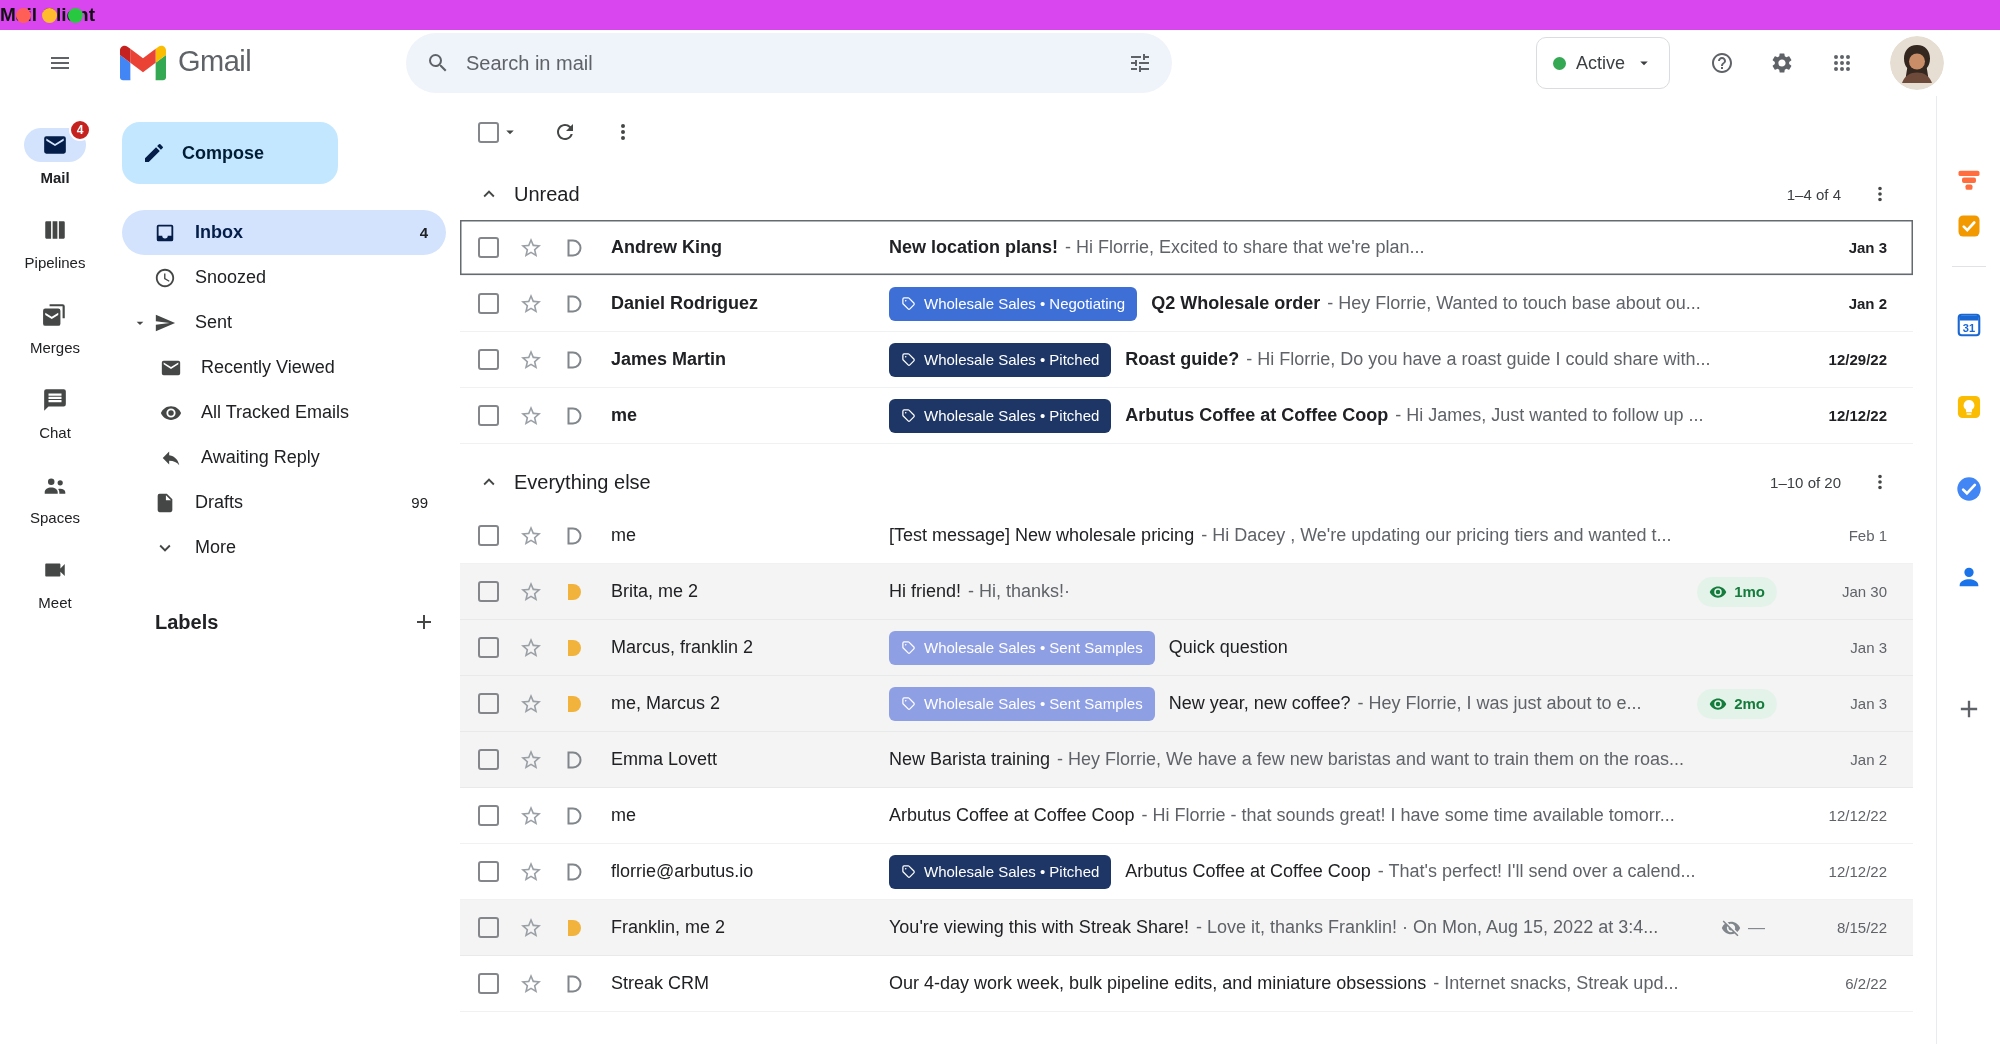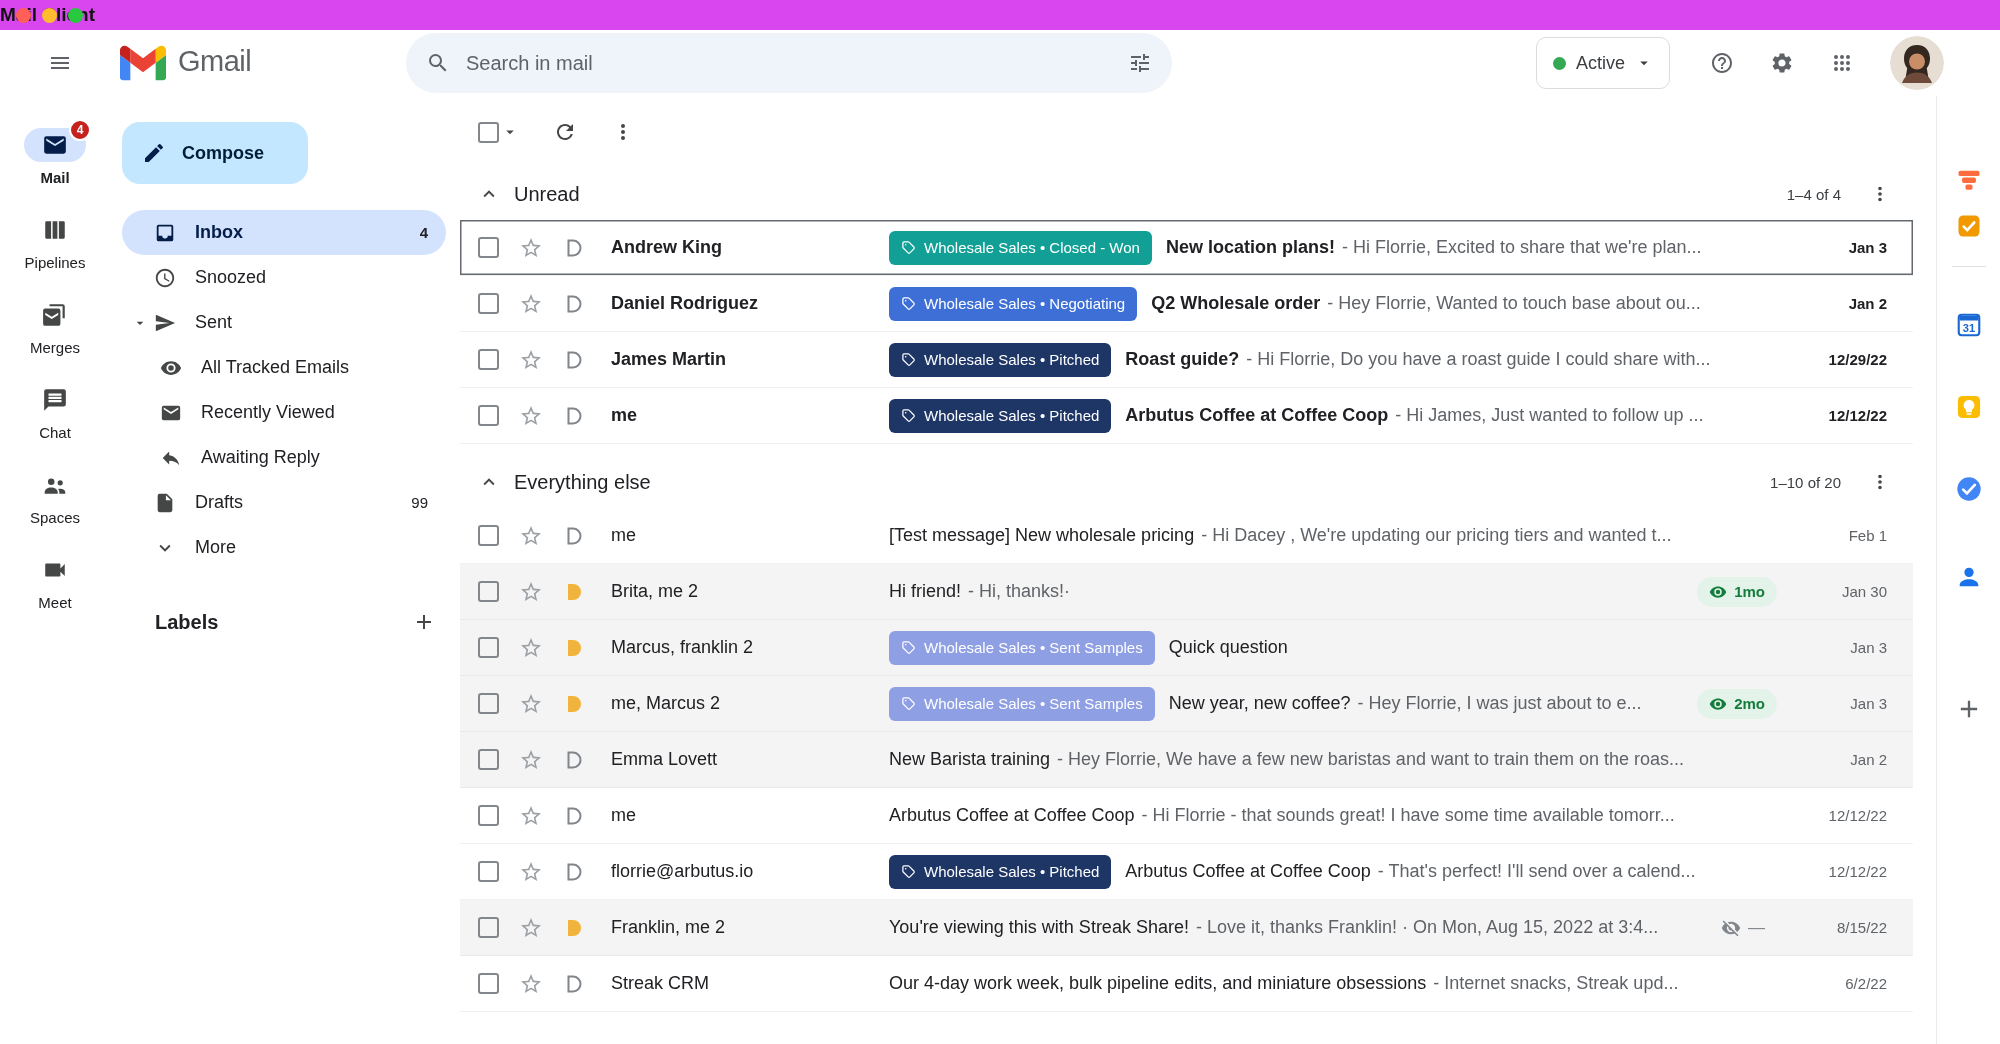--- a/index.html
+++ b/index.html
@@ -28,21 +28,21 @@
 .avatar .ic{width:54px;height:54px}
 .content{display:grid;grid-template-columns:110px 350px 1fr 64px;height:948px}
 .rail{padding-top:32px;display:flex;flex-direction:column;gap:27px;align-items:center}
 .rail-item{display:flex;flex-direction:column;align-items:center;gap:7px;cursor:pointer;width:100%}
 .rail-pill{width:62px;height:34px;border-radius:17px;display:flex;align-items:center;justify-content:center;position:relative;color:#444746}
 .rail-item.active .rail-pill{background:#d3e3fd;color:#041e49}
 .rail-badge{position:absolute;top:-9px;right:-5px;min-width:22px;height:22px;border-radius:11px;background:#c5221f;border:2px solid #fff;color:#fff;font-size:12px;font-weight:700;display:flex;align-items:center;justify-content:center;padding:0 5px}
 .rail-label{font-size:15px;color:#202124}
 .rail-item.active .rail-label{font-weight:700}
 .sidebar{padding-top:26px}
-.compose{margin-left:12px;width:186px;height:62px;background:#c2e7ff;border-radius:18px;display:flex;align-items:center;gap:16px;padding:0 20px;font-size:18px;font-weight:600;color:#001d35;cursor:pointer}
+.compose{margin-left:12px;width:216px;height:62px;background:#c2e7ff;border-radius:18px;display:flex;align-items:center;gap:16px;padding:0 20px;font-size:18px;font-weight:600;color:#001d35;cursor:pointer}
 .compose .ic{color:#041e49}
 .sb-list{margin-top:26px}
 .sb-item{height:45px;margin:0 14px 0 12px;border-radius:23px;display:flex;align-items:center;padding:0 18px 0 32px;font-size:18px;color:#202124;position:relative;cursor:pointer}
 .sb-item .ic{color:#444746;margin-right:19px}
 .sb-item.active{background:#d3e3fd;font-weight:700;color:#041e49}
 .sb-item.active .ic{color:#041e49}
 .sb-item.indent{padding-left:38px}
 .sb-count{margin-left:auto;font-size:15px;color:#202124}
 .sb-item.active .sb-count{font-weight:700}
 .sb-exp{position:absolute;left:10px;top:50%;transform:translateY(-50%);width:16px;height:16px;color:#444746;display:inline-flex}
@@ -271,32 +271,32 @@
             <span class="ic i22">
               <svg viewBox="0 0 24 24" fill="currentColor">
                 <path d="M2.01 21L23 12 2.01 3 2 10l15 2-15 2z"></path>
               </svg>
             </span>
             <span class="sb-label">Sent</span>
           </div>
           <div class="sb-item indent">
             <span class="ic i22">
               <svg viewBox="0 0 24 24" fill="currentColor">
-                <path d="M12 4.5C7 4.5 2.73 7.61 1 12c1.73 4.39 6 7.5 11 7.5s9.27-3.11 11-7.5c-1.73-4.39-6-7.5-11-7.5zM12 17a5 5 0 1 1 0-10 5 5 0 0 1 0 10zm0-8a3 3 0 1 0 0 6 3 3 0 0 0 0-6z"></path>
-              </svg>
-            </span>
-            <span class="sb-label">All Tracked Emails</span>
+                <path d="M20 4H4a2 2 0 0 0-2 2v12a2 2 0 0 0 2 2h16a2 2 0 0 0 2-2V6a2 2 0 0 0-2-2zm0 4l-8 5-8-5V6l8 5 8-5v2z"></path>
+              </svg>
+            </span>
+            <span class="sb-label">Recently Viewed</span>
           </div>
           <div class="sb-item indent">
             <span class="ic i22">
               <svg viewBox="0 0 24 24" fill="currentColor">
-                <path d="M20 4H4a2 2 0 0 0-2 2v12a2 2 0 0 0 2 2h16a2 2 0 0 0 2-2V6a2 2 0 0 0-2-2zm0 4l-8 5-8-5V6l8 5 8-5v2z"></path>
-              </svg>
-            </span>
-            <span class="sb-label">Recently Viewed</span>
+                <path d="M12 4.5C7 4.5 2.73 7.61 1 12c1.73 4.39 6 7.5 11 7.5s9.27-3.11 11-7.5c-1.73-4.39-6-7.5-11-7.5zM12 17a5 5 0 1 1 0-10 5 5 0 0 1 0 10zm0-8a3 3 0 1 0 0 6 3 3 0 0 0 0-6z"></path>
+              </svg>
+            </span>
+            <span class="sb-label">All Tracked Emails</span>
           </div>
           <div class="sb-item indent">
             <span class="ic i22">
               <svg viewBox="0 0 24 24" fill="currentColor">
                 <path d="M10 9V5l-7 7 7 7v-4.1c5 0 8.5 1.6 11 5.1-1-5-4-10-11-11z"></path>
               </svg>
             </span>
             <span class="sb-label">Awaiting Reply</span>
           </div>
           <div class="sb-item">
@@ -371,26 +371,20 @@
                   <path d="M22 9.24l-7.19-.62L12 2 9.19 8.63 2 9.24l5.46 4.73L5.82 21 12 17.27 18.18 21l-1.63-7.03L22 9.24zM12 15.4l-3.76 2.27 1-4.28-3.32-2.88 4.38-.38L12 6.1l1.71 4.04 4.38.38-3.32 2.88 1 4.28L12 15.4z"></path>
                 </svg>
               </span>
               <span class="ic dic outline">
                 <svg viewBox="0 0 24 24" fill="none" stroke="currentColor" stroke-width="2">
                   <path d="M7.5 4.5h4.5a7.5 7.5 0 0 1 0 15H7.5z"></path>
                 </svg>
               </span>
               <span class="sender">Andrew King</span>
               <span class="mid">
-                <span class="badge" style="background:#12a096"><span class="ic i14">
-                    <svg viewBox="0 0 24 24" fill="none" stroke="currentColor" stroke-width="2">
-                      <path d="M20.6 11.2l-7.8-7.8A2 2 0 0 0 11.4 3H5a2 2 0 0 0-2 2v6.4c0 .53.21 1.04.59 1.41l7.8 7.8a2 2 0 0 0 2.82 0l6.4-6.4a2 2 0 0 0 0-2.82z"></path>
-                      <circle cx="7.5" cy="7.5" r="1.3" fill="currentColor" stroke="none"></circle>
-                    </svg>
-                  </span>Wholesale Sales • Closed - Won</span>
                 <span class="subject">New location plans!</span>
                 <span class="snip">- Hi Florrie, Excited to share that we're plan...</span>
               </span>
               <span class="date">Jan 3</span>
             </div>
             <div class="row unread">
               <span class="cb"></span>
               <span class="ic star">
                 <svg viewBox="0 0 24 24" fill="currentColor">
                   <path d="M22 9.24l-7.19-.62L12 2 9.19 8.63 2 9.24l5.46 4.73L5.82 21 12 17.27 18.18 21l-1.63-7.03L22 9.24zM12 15.4l-3.76 2.27 1-4.28-3.32-2.88 4.38-.38L12 6.1l1.71 4.04 4.38.38-3.32 2.88 1 4.28L12 15.4z"></path>

